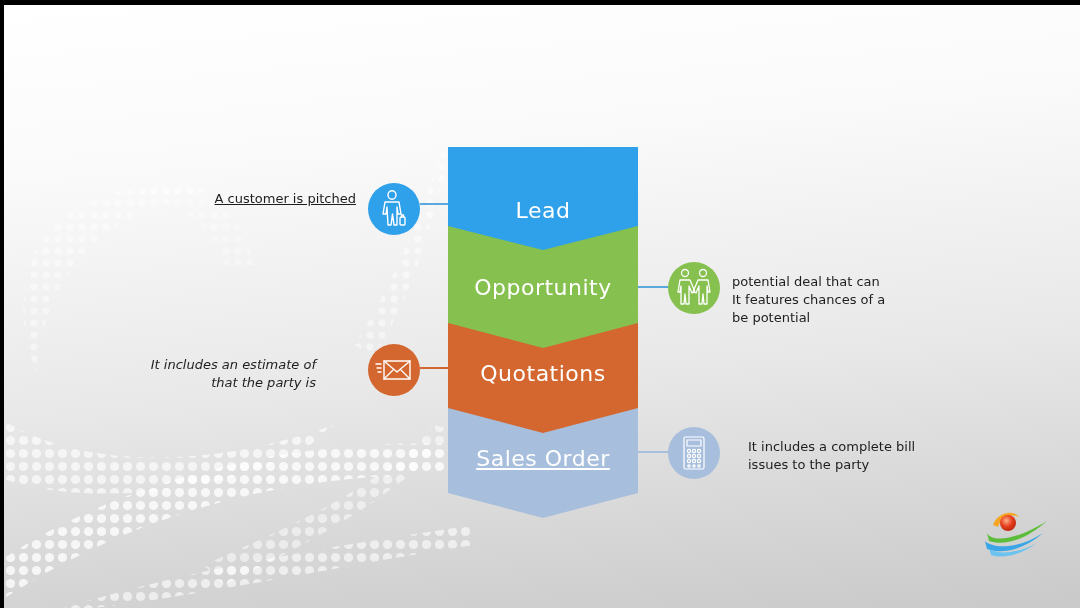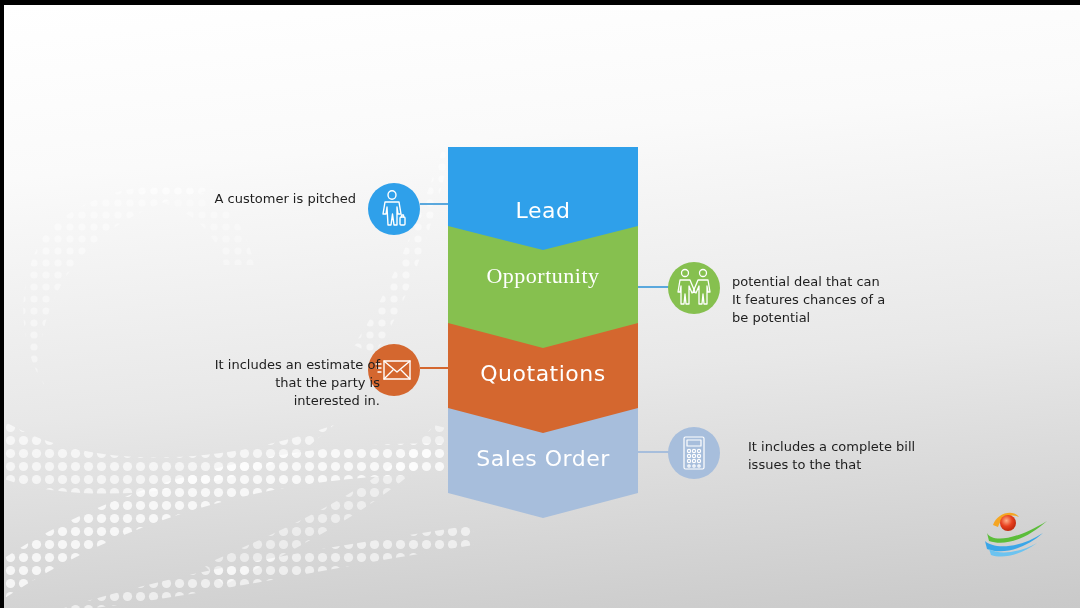--- a/index.html
+++ b/index.html
@@ -58,23 +58,23 @@
   </svg>
 
   <svg class="funnel" width="1076" height="603">
     <polygon points="444,398 539,420 634,398 634,488 539,513 444,488" fill="#a7bedc"></polygon>
     <polygon points="444,313 539,338 634,313 634,403 539,428 444,403" fill="#d4672f"></polygon>
     <polygon points="444,216 539,240 634,216 634,318 539,343 444,318" fill="#86c04f"></polygon>
     <polygon points="444,142 634,142 634,221 539,245 444,221" fill="#2fa0ea"></polygon>
   </svg>
 
   <div class="stage-label" style="top:193px;">Lead</div>
-  <div class="stage-label" style="top:258px;font-family:Liberation Serif, serif;">Opportunity</div>
+  <div class="stage-label" style="top:270px;">Opportunity</div>
   <div class="stage-label" style="top:356px;">Quotations</div>
-  <div class="stage-label" style="top:441px;">Sales Order</div>
+  <div class="stage-label" style="top:441px;text-decoration:underline;">Sales Order</div>
 
   <div class="connector" style="left:416px; top:198px; width:28px; background:#5aa8dd;"></div>
   <div class="connector" style="left:634px; top:281px; width:32px; background:#5aa8dd;"></div>
   <div class="connector" style="left:416px; top:362px; width:28px; background:#d4672f;"></div>
   <div class="connector" style="left:634px; top:446px; width:32px; background:#a7bedc;"></div>
 
   <div class="icon-circle" style="left:364px; top:178px; background:#2fa0ea;">
     <svg width="52" height="52" viewBox="0 0 52 52">
       <g fill="none" stroke="#fff" stroke-width="1.4" stroke-linejoin="round" stroke-linecap="round">
         <ellipse cx="24" cy="12" rx="4" ry="4.2"></ellipse>
@@ -121,39 +121,38 @@
         <circle cx="21" cy="34" r="1.6"></circle>
           <circle cx="26" cy="34" r="1.6"></circle>
           <circle cx="31" cy="34" r="1.6"></circle>
         <circle cx="21" cy="39" r="1.2"></circle>
           <circle cx="26" cy="39" r="1.2"></circle>
           <circle cx="31" cy="39" r="1.2"></circle>
       </g>
     </svg>
   </div>
 
-  <div class="desc left" style="right:724px; top:185px;">
+  <div class="desc left" style="right:724px; top:185px;text-decoration:underline;">
     <div>A customer is pitched</div>
   </div>
 
   <div class="desc right" style="left:728px; top:268px;">
     <div>potential deal that can</div>
     <div>It features chances of a</div>
     <div>be potential</div>
   </div>
 
-  <div class="desc left" style="right:700px; top:351px;">
+  <div class="desc left" style="right:764px; top:351px;font-style:italic;">
     <div>It includes an estimate of</div>
     <div>that the party is</div>
-    <div>interested in.</div>
   </div>
 
   <div class="desc right" style="left:744px; top:433px;">
     <div>It includes a complete bill</div>
-    <div>issues to the that</div>
+    <div>issues to the party</div>
   </div>
 
   <svg class="logo" width="72" height="56" viewBox="0 0 72 56">
     <defs>
       <radialGradient id="ball" cx="40%" cy="35%" r="60%">
         <stop offset="0%" stop-color="#ffb08a"></stop>
         <stop offset="60%" stop-color="#e8401f"></stop>
         <stop offset="100%" stop-color="#c52c10"></stop>
       </radialGradient>
     </defs>

